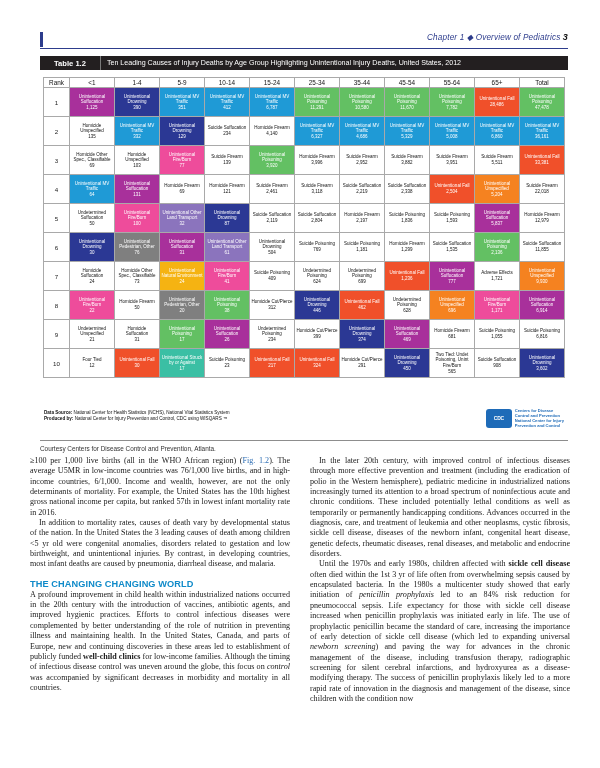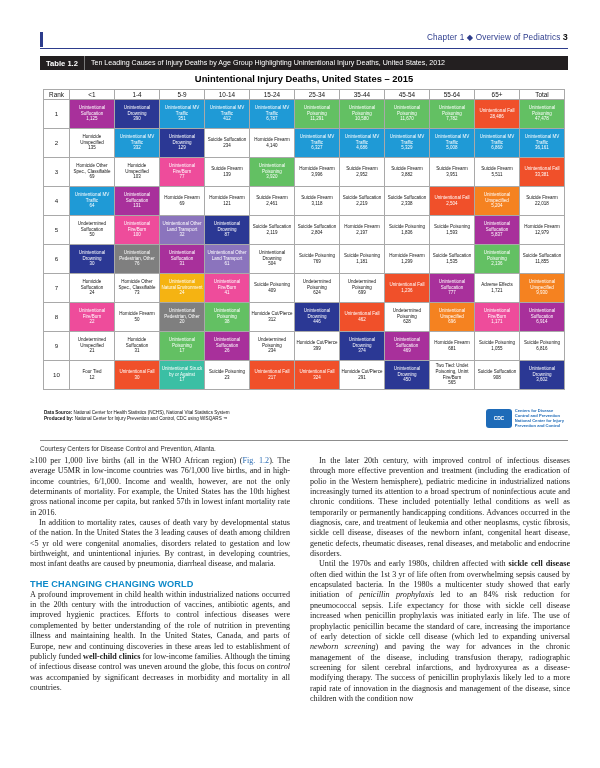--- a/index.html
+++ b/index.html
@@ -1,27 +1,27 @@
 <!DOCTYPE html>
 <html><head>
 <meta charset="utf-8">
 <style>
   html,body{margin:0;padding:0;background:#fff;}
   body{width:600px;height:768px;font-family:"Liberation Serif",serif;color:#1a1a1a;overflow:hidden;position:relative;}
 
   
   .runhead{position:absolute;left:40px;top:32px;width:528px;height:18px;}
   .runhead .bar{position:absolute;left:0;top:0;width:3px;height:15px;background:#2d3c8c;}
-  .runhead .txt{position:absolute;right:0;top:0;font-family:"Liberation Sans",sans-serif;font-size:8.2px;color:#2d3c8c;letter-spacing:.15px;white-space:nowrap;}
+  .runhead .txt{position:absolute;right:0;top:0;font-family:"Liberation Sans",sans-serif;font-size:8.2px;color:#2d3c8c;letter-spacing:.15px;white-space:nowrap;font-style:italic;}
   .runhead .pg{font-weight:bold;font-size:9px;color:#111;}
   .runhead .rule{position:absolute;left:0;top:16px;width:528px;height:1.2px;background:#2d3c8c;}
 
   
   .capbar{position:absolute;left:40px;top:56px;width:528px;height:14px;background:#231f20;display:flex;align-items:center;}
-  .capbar .num{font-family:"Liberation Sans",sans-serif;font-size:7.6px;font-weight:bold;color:#fff;padding:0 6px;white-space:nowrap;}
+  .capbar .num{font-family:"Liberation Sans",sans-serif;font-size:7.6px;font-weight:bold;color:#fff;padding:0 14px;white-space:nowrap;}
   .capbar .sep{width:1px;height:14px;background:#7a7a7a;}
   .capbar .ttl{font-family:"Liberation Sans",sans-serif;font-size:7.1px;color:#fff;padding-left:6px;white-space:nowrap;}
 
   
   .figpanel{position:absolute;left:40px;top:70px;width:528px;height:380px;background:#fff;}
   .figtitle{text-align:center;font-family:"Liberation Sans",sans-serif;font-weight:bold;font-size:9.4px;color:#000;line-height:11.5px;padding-top:3px;}
 
   table.grid{border-collapse:collapse;table-layout:fixed;width:522px;margin:4px auto 0 auto;}
   table.grid td,table.grid th{border:0.8px solid #a9a9a9;padding:0;vertical-align:middle;text-align:center;}
   thead th{background:#fff;font-family:"Liberation Sans",sans-serif;font-size:6.4px;font-weight:normal;color:#111;height:9px;}
@@ -66,21 +66,20 @@
 </div>
 
 <div class="capbar">
   <span class="num">Table 1.2</span>
   <span class="sep"></span>
   <span class="ttl">Ten Leading Causes of Injury Deaths by Age Group Highlighting Unintentional Injury Deaths, United States, 2012</span>
 </div>
 
 <div class="figpanel">
   <div class="figtitle">
-    <div>Unintentional Injury Deaths, United States – 2015</div>
   </div>
 
   <table class="grid">
     <colgroup>
       <col class="col-rank">
       <col>
         <col>
         <col>
         <col>
         <col>

